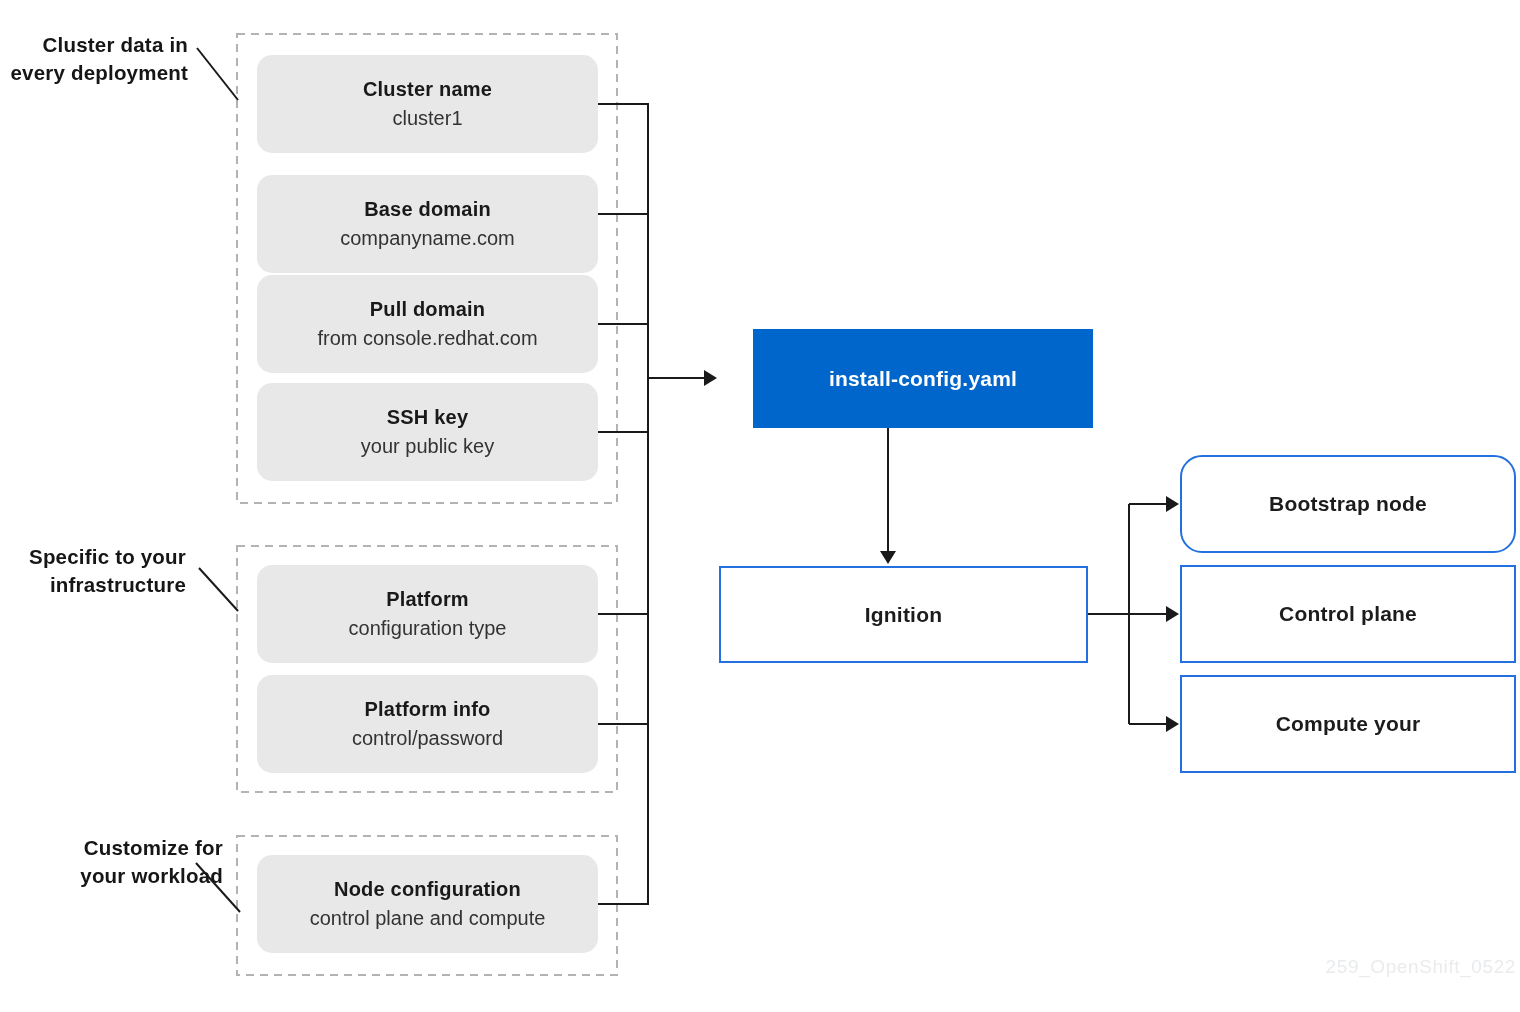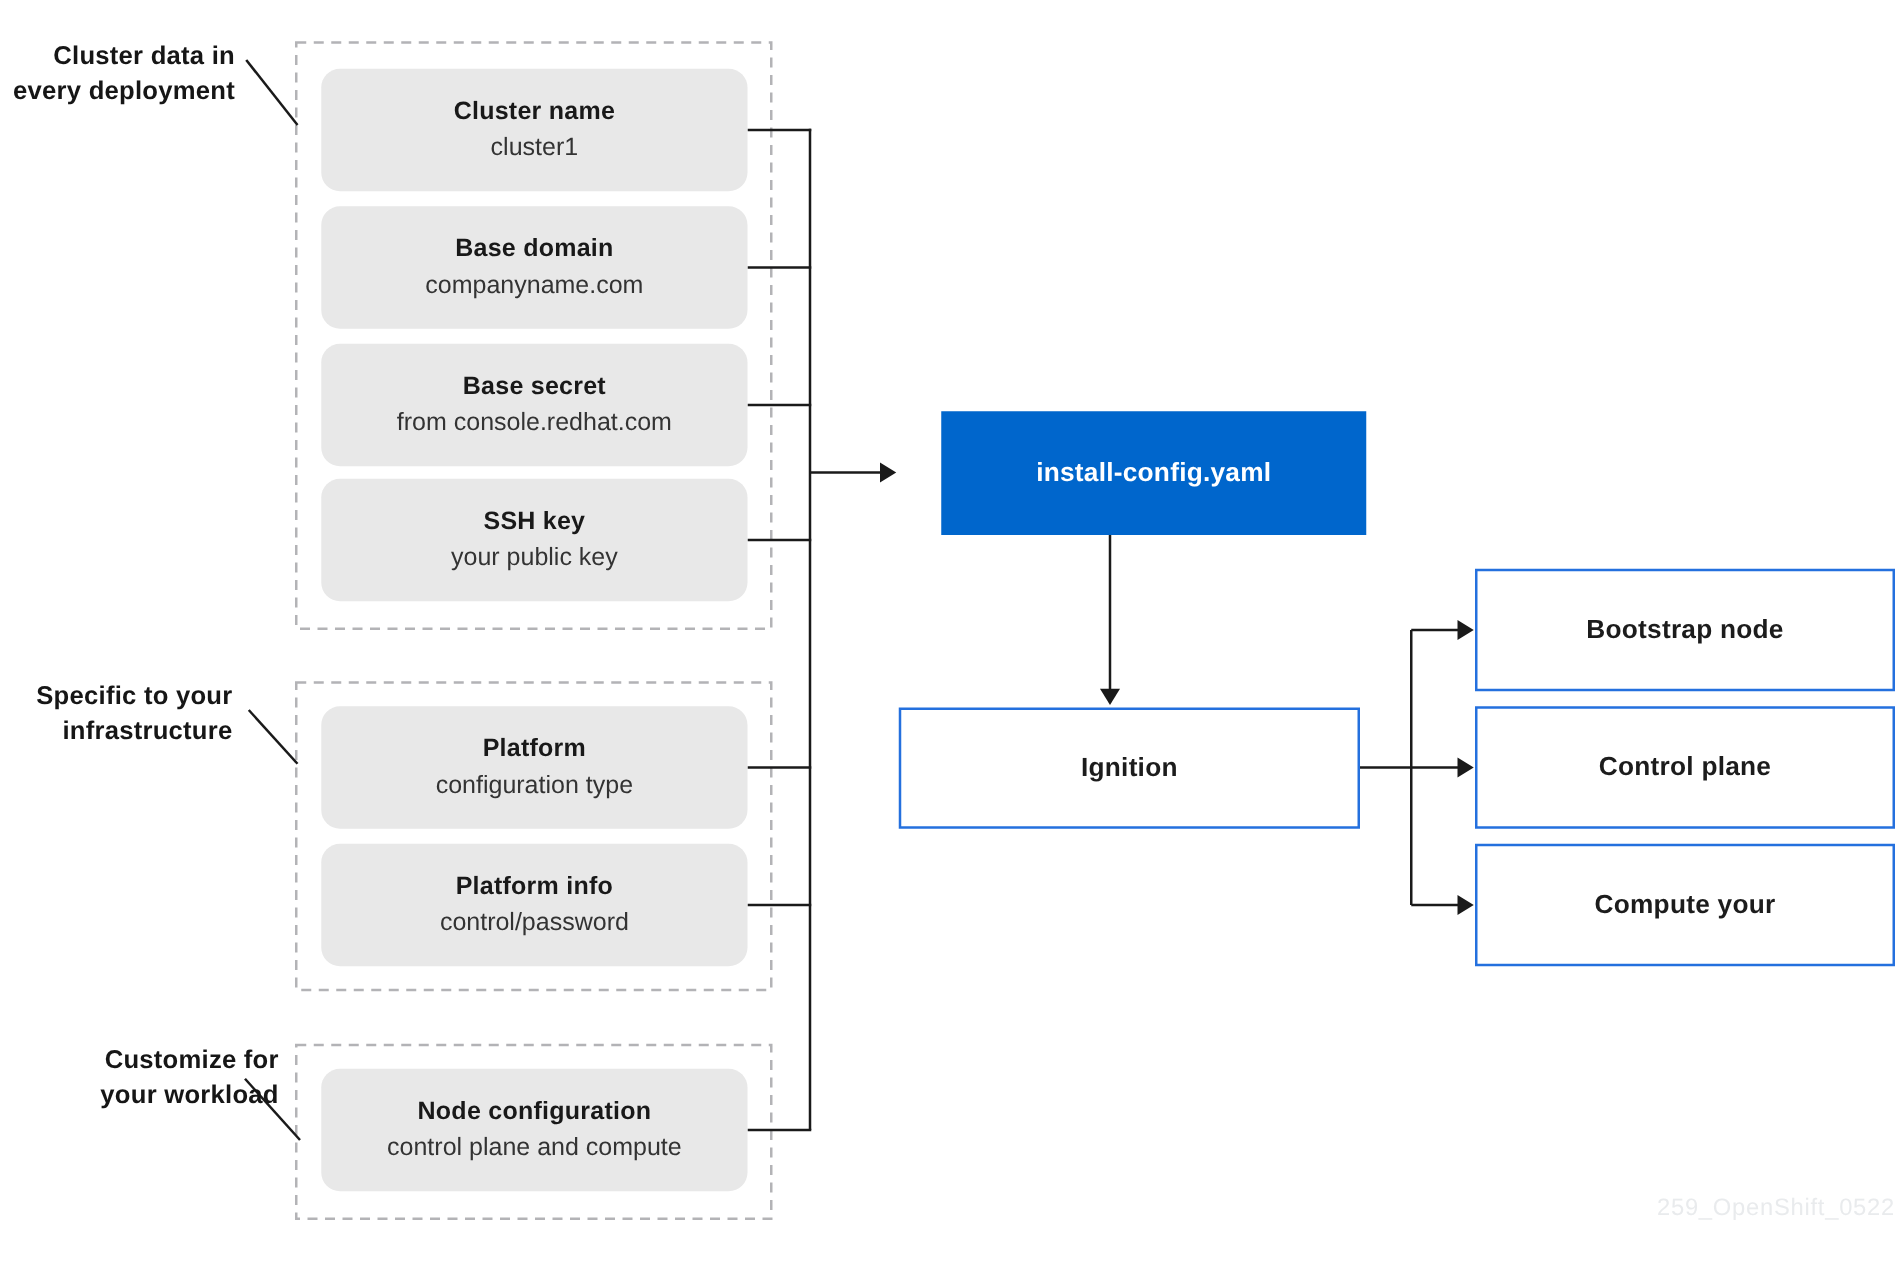--- a/index.html
+++ b/index.html
@@ -64,21 +64,21 @@
     border: 2px solid #2470de;
   }
   .outline-box .t {
     font-size: 21px;
     font-weight: 600;
     color: #1c1c1c;
     letter-spacing: 0.2px;
   }
   .ignition-box { left: 719px; top: 566px; width: 369px; height: 97px; }
   .out-box { left: 1180px; width: 336px; height: 98px; }
-  .out-bootstrap { top: 455px; }
+  .out-bootstrap { top: 455px; border-radius: 22px; }
   .out-control   { top: 565px; }
   .out-compute   { top: 675px; }
   .side-label {
     position: absolute;
     z-index: 2;
     text-align: right;
     font-size: 20.5px;
     font-weight: 700;
     color: #161616;
     line-height: 28px;
@@ -148,26 +148,26 @@
   </div>
   <div class="side-label side-label-3">
     <div>Customize for</div>
     <div>your workload</div>
   </div>
 
   <div class="node gray" style="top:55px">
     <div class="t">Cluster name</div>
     <div class="s">cluster1</div>
   </div>
-  <div class="node gray" style="top:165px">
+  <div class="node gray" style="top:175px">
     <div class="t">Base domain</div>
     <div class="s">companyname.com</div>
   </div>
   <div class="node gray" style="top:275px">
-    <div class="t">Base secret</div>
+    <div class="t">Pull domain</div>
     <div class="s">from console.redhat.com</div>
   </div>
   <div class="node gray" style="top:383px">
     <div class="t">SSH key</div>
     <div class="s">your public key</div>
   </div>
 
   <div class="node gray" style="top:565px">
     <div class="t">Platform</div>
     <div class="s">configuration type</div>

